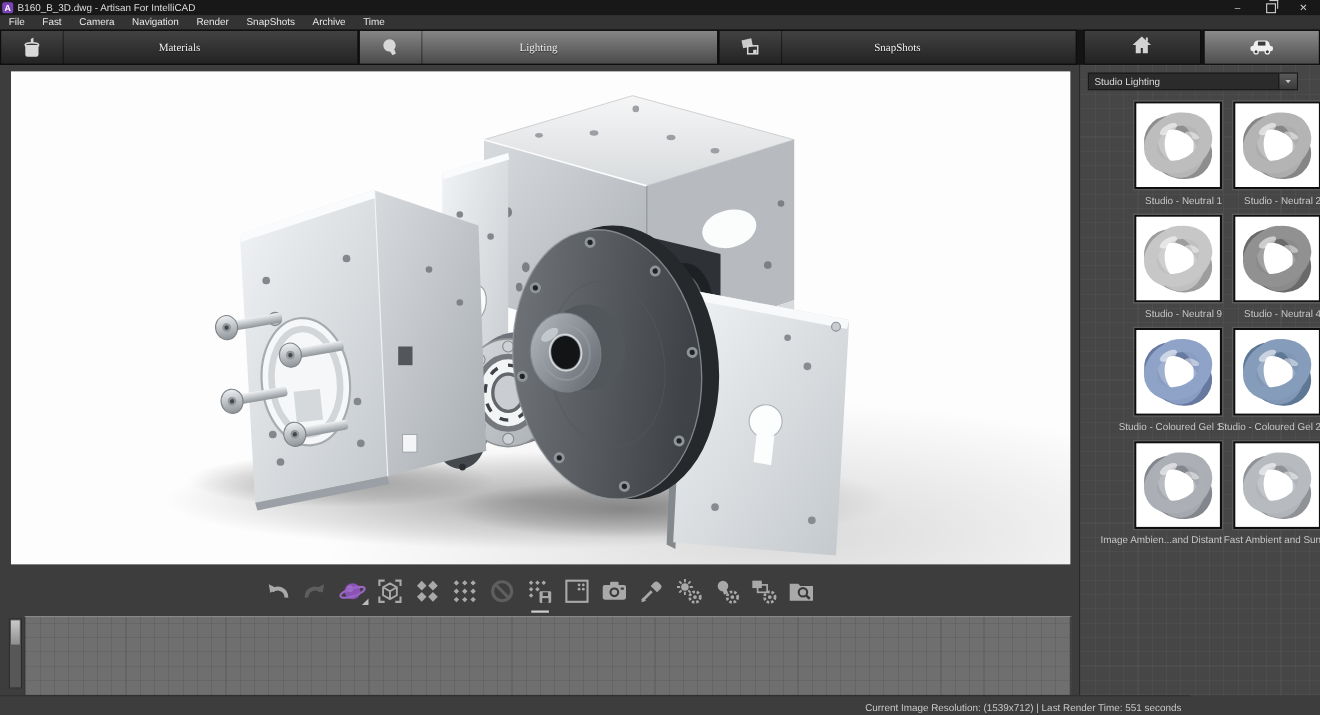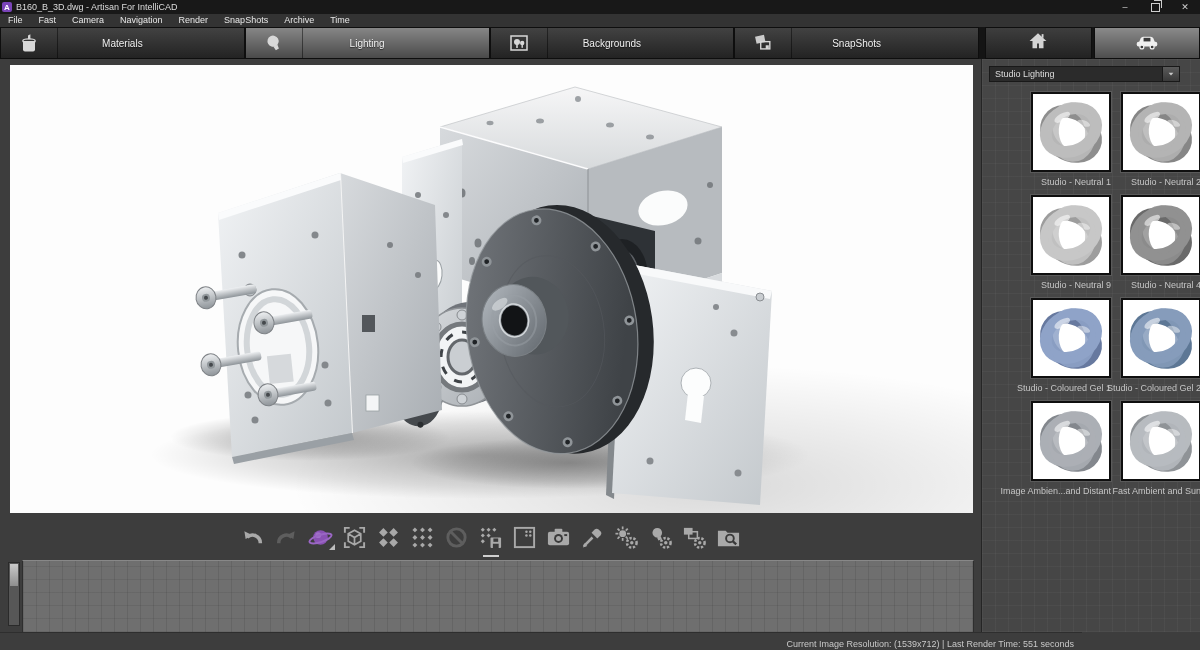--- a/index.html
+++ b/index.html
@@ -14,21 +14,21 @@
   .wbtn{width:30px;text-align:center;font-size:9px;line-height:14px;color:#cfcfcf;cursor:default;}
   .maxglyph{position:relative;display:inline-block;width:7px;height:7px;border:1px solid #cfcfcf;margin-top:3px;}
   .maxglyph::before{content:'';position:absolute;left:2px;top:-4px;width:7px;height:7px;border:1px solid #cfcfcf;
     border-left:none;border-bottom:none;}
   
   .menubar{position:absolute;left:0;top:14px;width:1200px;height:13px;background:#333333;
     display:flex;align-items:center;border-bottom:1px solid #222;}
   .menu-item{color:#e8e8e8;font-size:9px;padding:16px 8px;line-height:13px;}
   
   .ribbon{position:absolute;left:0;top:27px;width:1200px;height:32px;background:#141414;display:flex;}
-  .tabs{width:979px;display:flex;gap:0;}
+  .tabs{width:979px;display:flex;gap:0;font-family:Liberation Serif, serif;}
   .tab{flex:1;position:relative;background:linear-gradient(#424242,#232323);display:flex;
     align-items:center;justify-content:center;border:1px solid #0e0e0e;}
   .tab.selected{background:linear-gradient(#868686,#4a4a4a);}
   .tab .ticon{position:absolute;left:0;top:0;bottom:0;width:56px;display:flex;align-items:center;
     justify-content:center;border-right:1px solid rgba(0,0,0,.45);color:#d8d8d8;}
   .tab .ticon svg{width:20px;height:20px;}
   .tab .tlabel{color:#f0f0f0;font-size:10px;text-shadow:0 1px 1px rgba(0,0,0,.6);}
   .ribbon-right{margin-left:6px;flex:1;display:flex;gap:2px;}
   .corner-btn{flex:1;background:linear-gradient(#3e3e3e,#222);display:flex;align-items:center;
     justify-content:center;border:1px solid #0e0e0e;color:#d4d4d4;}
@@ -116,32 +116,20 @@
       <div class="tab selected">
         <span class="ticon">
           <svg viewBox="0 0 20 20">
             <g transform="rotate(-28 10 10)">
               <circle cx="10" cy="8" r="5.6" fill="currentColor"></circle>
               <path d="M7.8 13 h4.4 l-.5 4.2 h-3.4 z" fill="currentColor"></path>
             </g>
           </svg>
         </span>
         <span class="tlabel">Lighting</span>
-      </div>
-      <div class="tab">
-        <span class="ticon">
-          <svg viewBox="0 0 20 20">
-            <rect x="2" y="3" width="16" height="14" fill="none" stroke="currentColor" stroke-width="1.5"></rect>
-            <circle cx="8" cy="9" r="3" fill="currentColor"></circle>
-            <circle cx="13.2" cy="10" r="2.2" fill="currentColor"></circle>
-            <rect x="7.2" y="10.5" width="1.6" height="4.5" fill="currentColor"></rect>
-            <rect x="12.5" y="11" width="1.4" height="3.8" fill="currentColor"></rect>
-          </svg>
-        </span>
-        <span class="tlabel">Backgrounds</span>
       </div>
       <div class="tab">
         <span class="ticon">
           <svg viewBox="0 0 22 22">
             <rect x="3" y="3" width="10" height="8" transform="rotate(-12 8 7)" fill="currentColor" opacity=".92"></rect>
             <rect x="8.5" y="9.5" width="10" height="8" fill="none" stroke="currentColor" stroke-width="1.5"></rect>
             <rect x="14" y="13.5" width="3.4" height="4" fill="currentColor"></rect>
           </svg>
         </span>
         <span class="tlabel">SnapShots</span>

